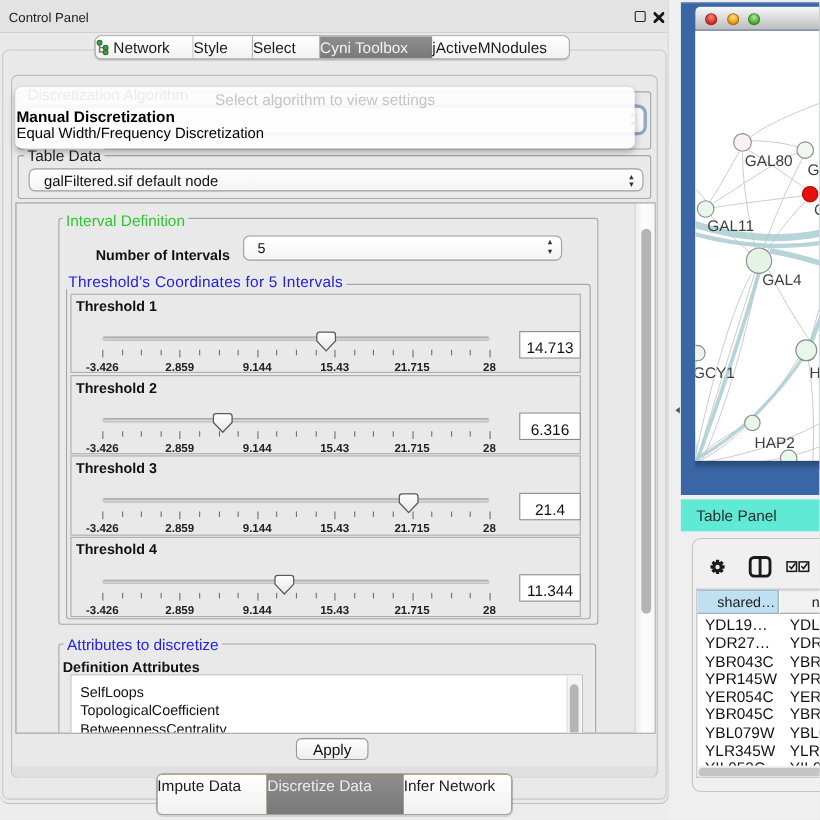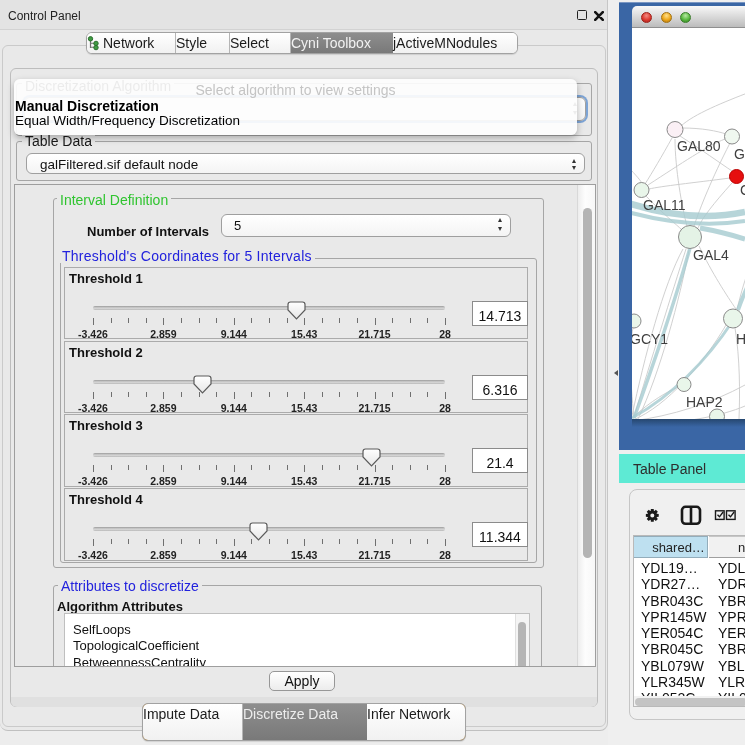--- a/index.html
+++ b/index.html
@@ -252,21 +252,21 @@
               <stop offset="0.5" stop-color="#f2f2f2"></stop>
               <stop offset="1" stop-color="#e8e8e8"></stop>
             </linearGradient>
           </defs>
         </svg>
         <div class="vbox">11.344</div>
       </div>
 
     <div class="abs" style="left:38px;top:400px;width:489px;height:100px;border:1px solid #A6A6A6;border-radius:3px;"></div>
     <div class="grouptitle" style="left:43px;top:394px;color:#2222DD;">Attributes to discretize</div>
-    <div class="abs" style="left:42px;top:414px;font-size:13px;font-weight:bold;color:#111;">Algorithm Attributes</div>
+    <div class="abs" style="left:42px;top:414px;font-size:13px;font-weight:bold;color:#111;">Definition Attributes</div>
 
     <div class="abs" style="left:49px;top:428px;width:466px;height:55px;background:#fff;border:1px solid #BFBFBF;">
       <div class="abs" style="left:8px;top:8px;font-size:13px;color:#111;line-height:16.4px;">SelfLoops<br>TopologicalCoefficient<br>BetweennessCentrality</div>
       <div class="abs" style="right:0;top:0;width:14px;height:53px;background:#F4F4F4;border-left:1px solid #E0E0E0;"></div>
       <div class="abs" style="right:3px;top:8px;width:8px;height:46px;background:#B5B5B5;border-radius:4px 4px 0 0;"></div>
     </div>
   </div>
 
   <div class="abs" style="left:269px;top:671px;width:66px;height:20px;background:linear-gradient(#ffffff,#ececec);border:1px solid #979797;border-radius:5px;font-size:14px;color:#111;text-align:center;line-height:19px;">Apply</div>
 

